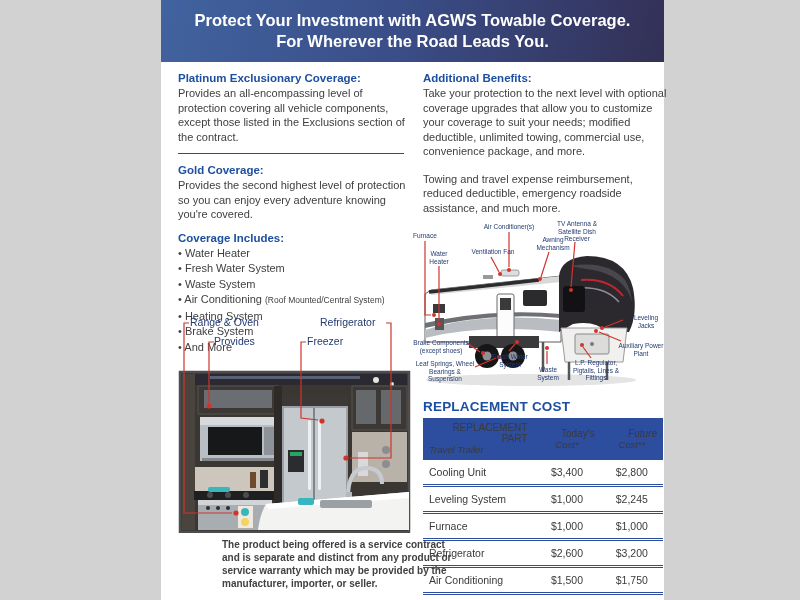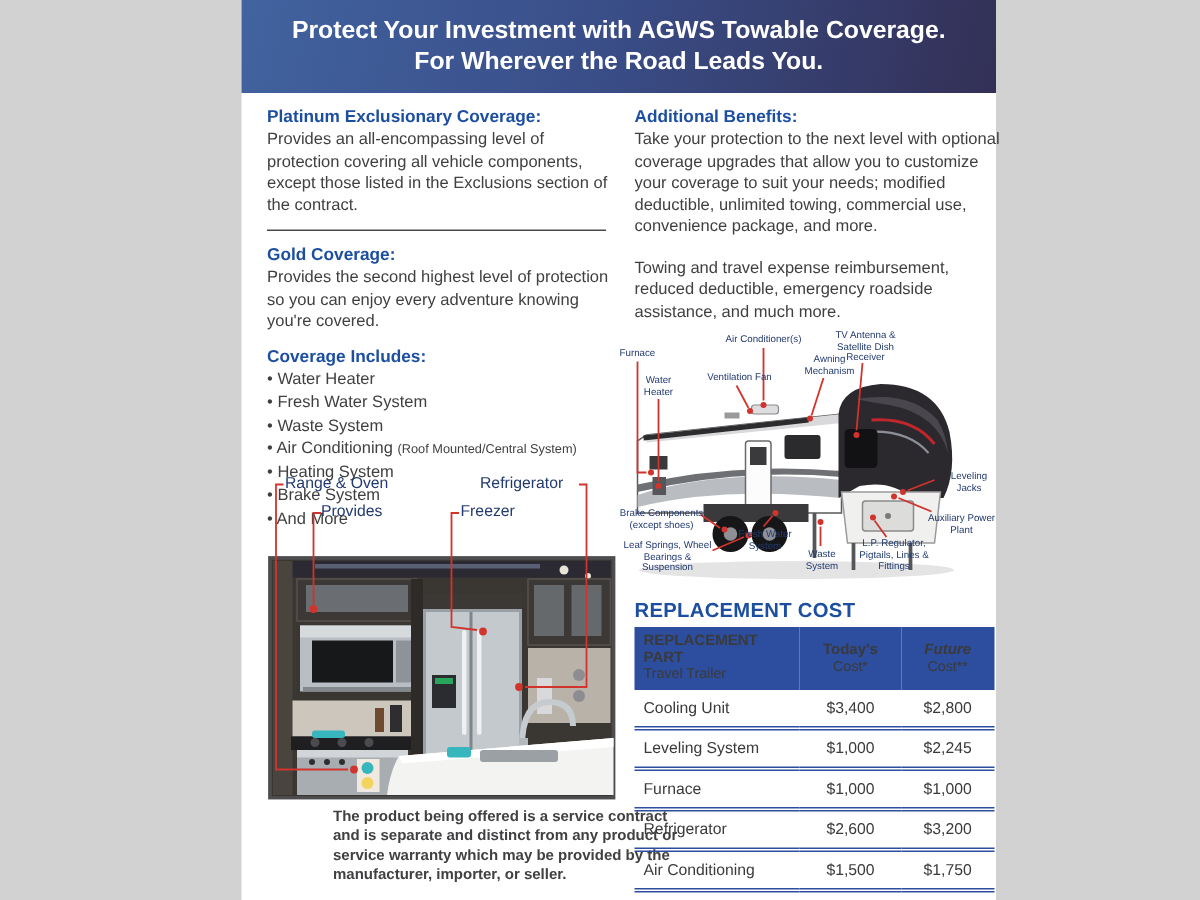--- a/index.html
+++ b/index.html
@@ -64,22 +64,22 @@
   .d-fresh { left:76px; top:133px; width:46px; }
   .d-leaf { left:4px; top:140px; width:60px; }
   .d-brake { left:0px; top:119px; width:60px; }
 
   
   .cost-block { position:absolute; left:262px; top:399px; width:242px; }
   .cost-title { color:#1d4fa1; font-weight:bold; font-size:13.5px; letter-spacing:.2px; margin-bottom:4px; }
   .cost-table { width:240px; border-collapse:collapse; }
   .cost-table .hdr { background:#2d4d9e; color:#fff; }
   .cost-table .hdr td { padding:4px 6px 5px 6px; }
-  .h1 { font-weight:bold; font-size:10px; display:block; }
-  .h2 { font-size:9.5px; display:block; }
+  .h1 { font-weight:normal; font-size:10px; display:block;text-align:right; }
+  .h2 { font-style:italic; font-size:9.5px; display:block; }
   .h1.it { font-style:italic; }
   .cost-table td { font-size:10.5px; color:#3a3a3a; }
   .cost-table .datarow td { padding:6px 6px; border-bottom:3px double #2d4d9e; }
   .cost-table .datarow td.c, .cost-table .hdr td.c { text-align:center; }
   .col-part { width:46%; }
   .col-today { width:28%; }
   .col-future { width:26%; }
 
   .red-line { stroke:#d0342c; stroke-width:1.2; fill:none; }
   .red-dot { fill:#d0342c; }

